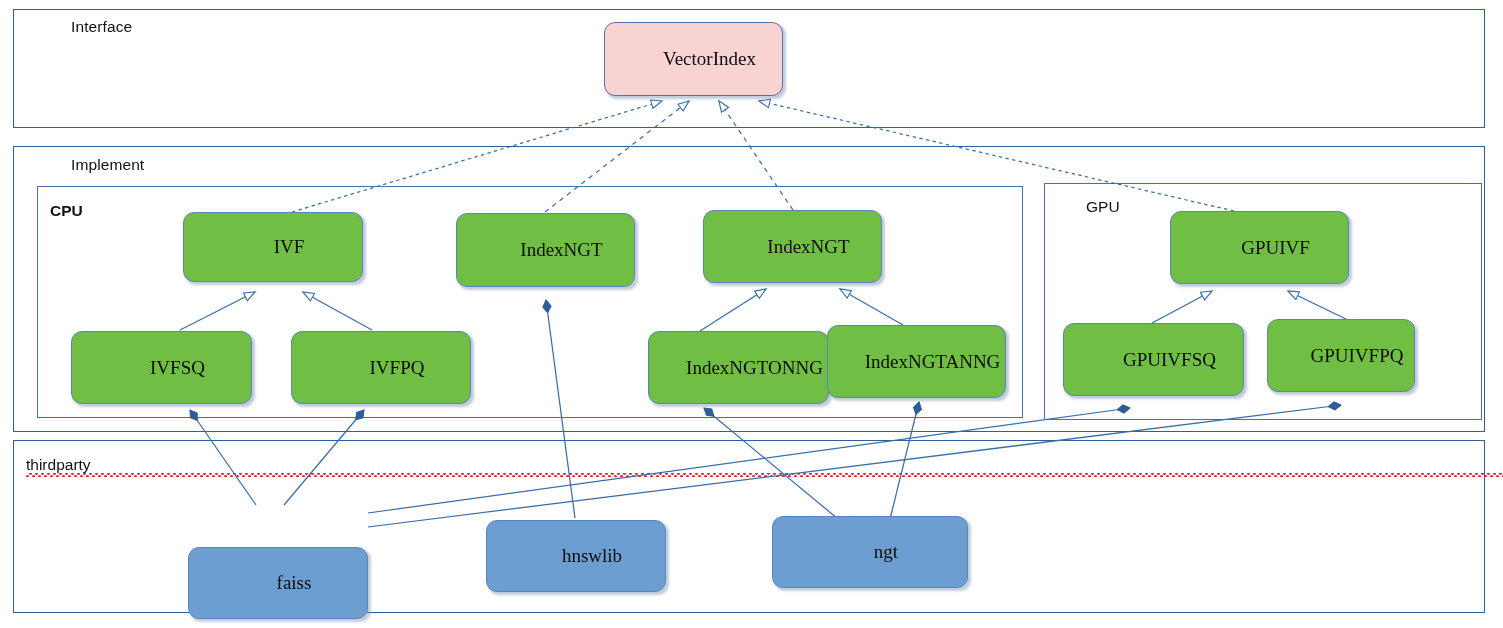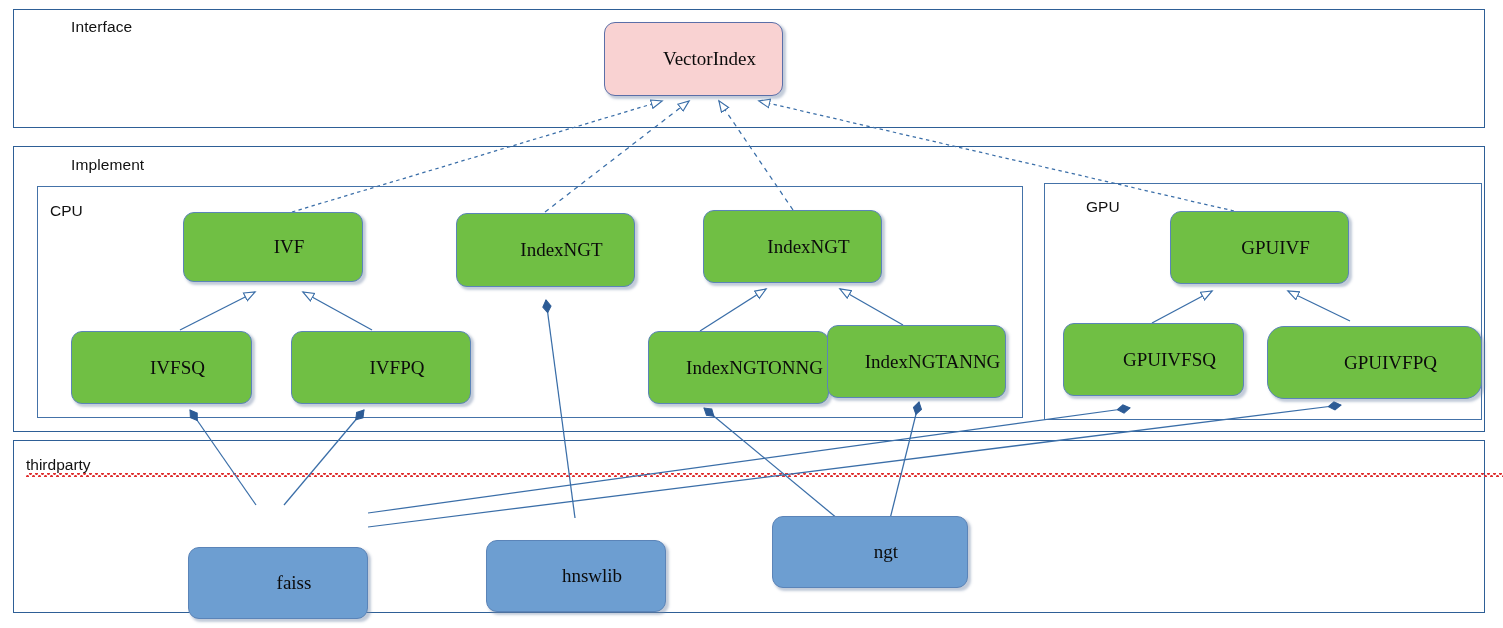--- a/index.html
+++ b/index.html
@@ -39,21 +39,21 @@
 
 <div id="stage">
 
   <div class="group" style="left:13px;top:9px;width:1472px;height:119px;"></div>
   <div class="group-label" style="left:24px;top:18px;">Interface</div>
 
   <div class="group" style="left:13px;top:146px;width:1472px;height:286px;"></div>
   <div class="group-label" style="left:24px;top:156px;">Implement</div>
 
   <div class="subgroup" style="left:37px;top:186px;width:986px;height:232px;"></div>
-  <div class="sub-label" style="left:50px;top:202px;">CPU</div>
+  <div class="sub-label" style="left:50px;top:202px;font-weight:bold;">CPU</div>
 
   <div class="subgroup" style="left:1044px;top:183px;width:438px;height:237px;"></div>
   <div class="sub-label" style="left:1058px;top:198px;margin-left:28px;">GPU</div>
 
   <div class="group" style="left:13px;top:440px;width:1472px;height:173px;"></div>
   <div class="sub-label misspelled" style="left:26px;top:456px;">thirdparty</div>
 
   <svg class="edges" viewBox="0 0 1503 628" preserveAspectRatio="none">
     <defs>
       <marker id="hollowTri" markerWidth="13" markerHeight="13" refX="11.4" refY="5.2" orient="auto" markerUnits="userSpaceOnUse">
@@ -155,29 +155,29 @@
   </div>
 
   <div class="node impl" style="left:1170px;top:211px;width:179px;height:73px;">
     <span>GPUIVF</span>
   </div>
 
   <div class="node impl" style="left:1063px;top:323px;width:181px;height:73px;">
     <span>GPUIVFSQ</span>
   </div>
 
-  <div class="node impl" style="left:1267px;top:326px;width:215px;height:73px;border-radius:17px;">
+  <div class="node impl" style="left:1267px;top:319px;width:148px;height:73px;">
     <span>GPUIVFPQ</span>
   </div>
 
   <div class="node third" style="left:188px;top:503px;width:180px;height:72px;margin-top:44px;">
     <span>faiss</span>
   </div>
 
-  <div class="node third" style="left:486px;top:540px;width:180px;height:72px;">
+  <div class="node third" style="left:486px;top:520px;width:180px;height:72px;">
     <span>hnswlib</span>
   </div>
 
   <div class="node third" style="left:772px;top:516px;width:196px;height:72px;">
     <span>ngt</span>
   </div>
 
 </div>
 
 </body></html>

